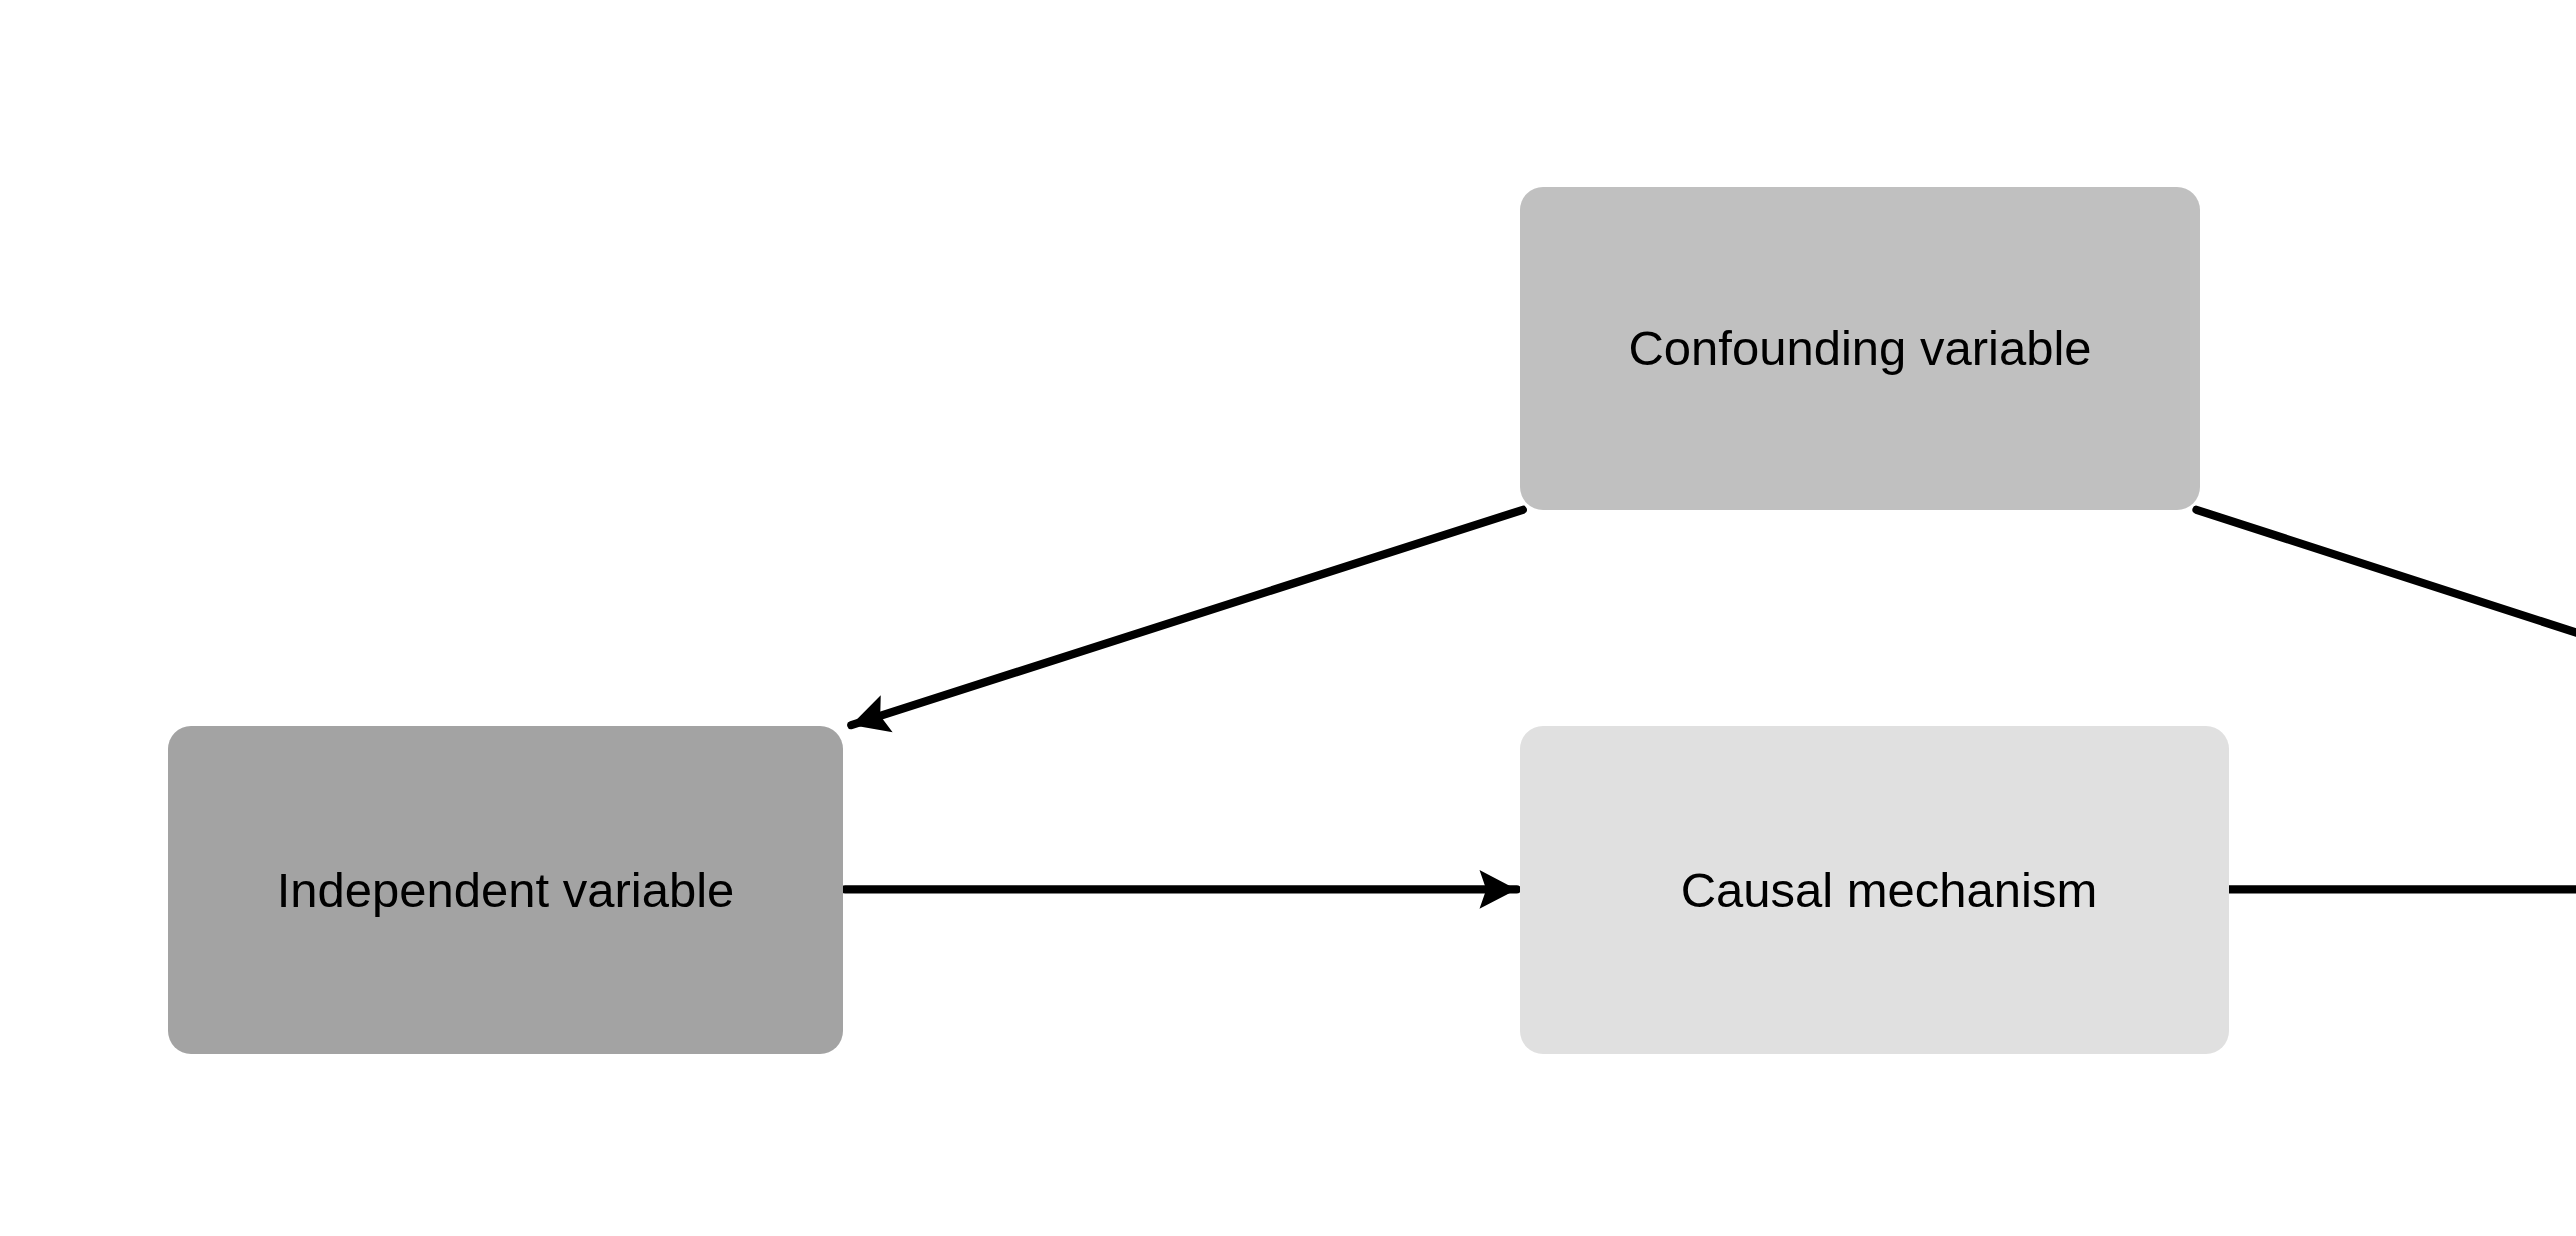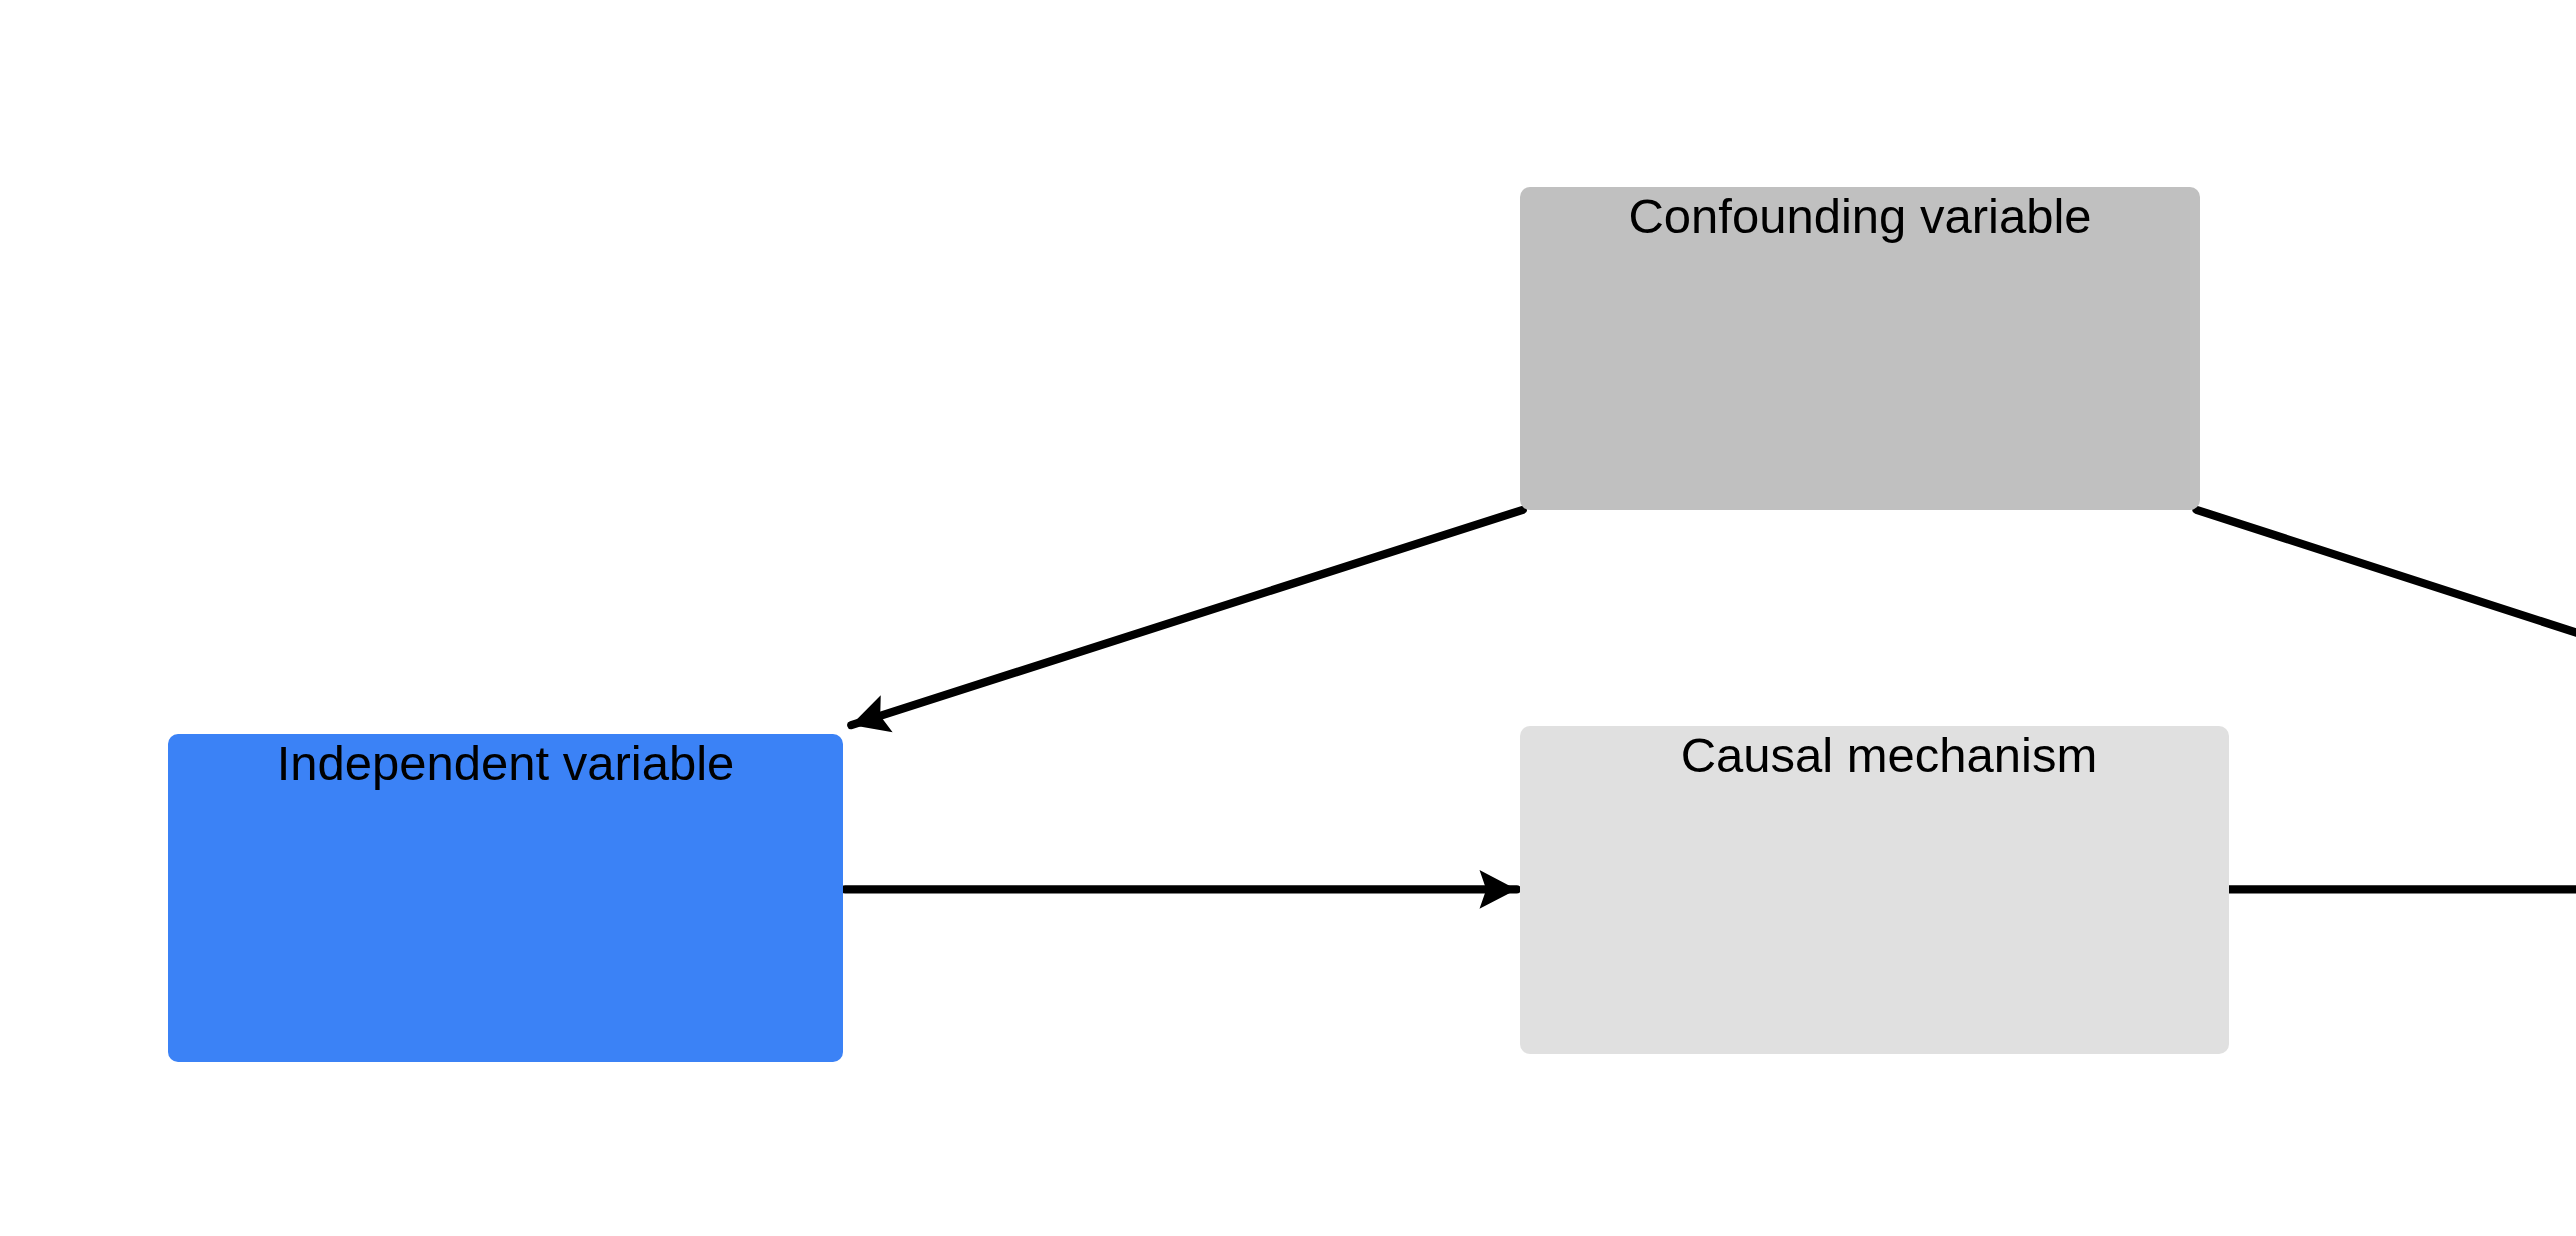--- a/index.html
+++ b/index.html
@@ -26,23 +26,23 @@
     width: 3709px;
     height: 1236px;
     display: block;
   }
   .edge {
     stroke-width: 16px;
     stroke-linecap: round;
   }
   .node {
     position: absolute;
-    border-radius: 10px;
+    border-radius: 23px;
     display: flex;
-    align-items: flex-start;
+    align-items: center;
     justify-content: center;
     text-align: center;
     font-size: 49px;
     line-height: 1.2;
   }
   .node-label {
     white-space: nowrap;
   }
   #node-confounding { left: 1520px; top: 187px;  width: 680px; height: 323px; }
   #node-independent { left: 168px;  top: 726px; width: 675px; height: 328px; }
@@ -66,21 +66,21 @@
 
     <line class="edge" x1="1640" y1="1727" x2="2944" y2="1727" marker-end="url(#arrowhead)" stroke="#000000"></line>
 
     <line class="edge" x1="4274" y1="1727" x2="5564" y2="1727" marker-end="url(#arrowhead)" stroke="#000000"></line>
   </svg>
 
   <div class="node" id="node-confounding" style="background: rgb(192, 192, 192); color: rgb(0, 0, 0);">
     <span class="node-label">Confounding variable</span>
   </div>
 
-  <div class="node" id="node-independent" style="background: #3b82f6; color: rgb(0, 0, 0); margin-top: 8px;">
+  <div class="node" id="node-independent" style="background: #a3a3a3; color: rgb(0, 0, 0);">
     <span class="node-label">Independent variable</span>
   </div>
 
   <div class="node" id="node-causal" style="background: rgb(224, 224, 224); color: rgb(0, 0, 0);">
     <span class="node-label">Causal mechanism</span>
   </div>
 
 </div>
 
 

